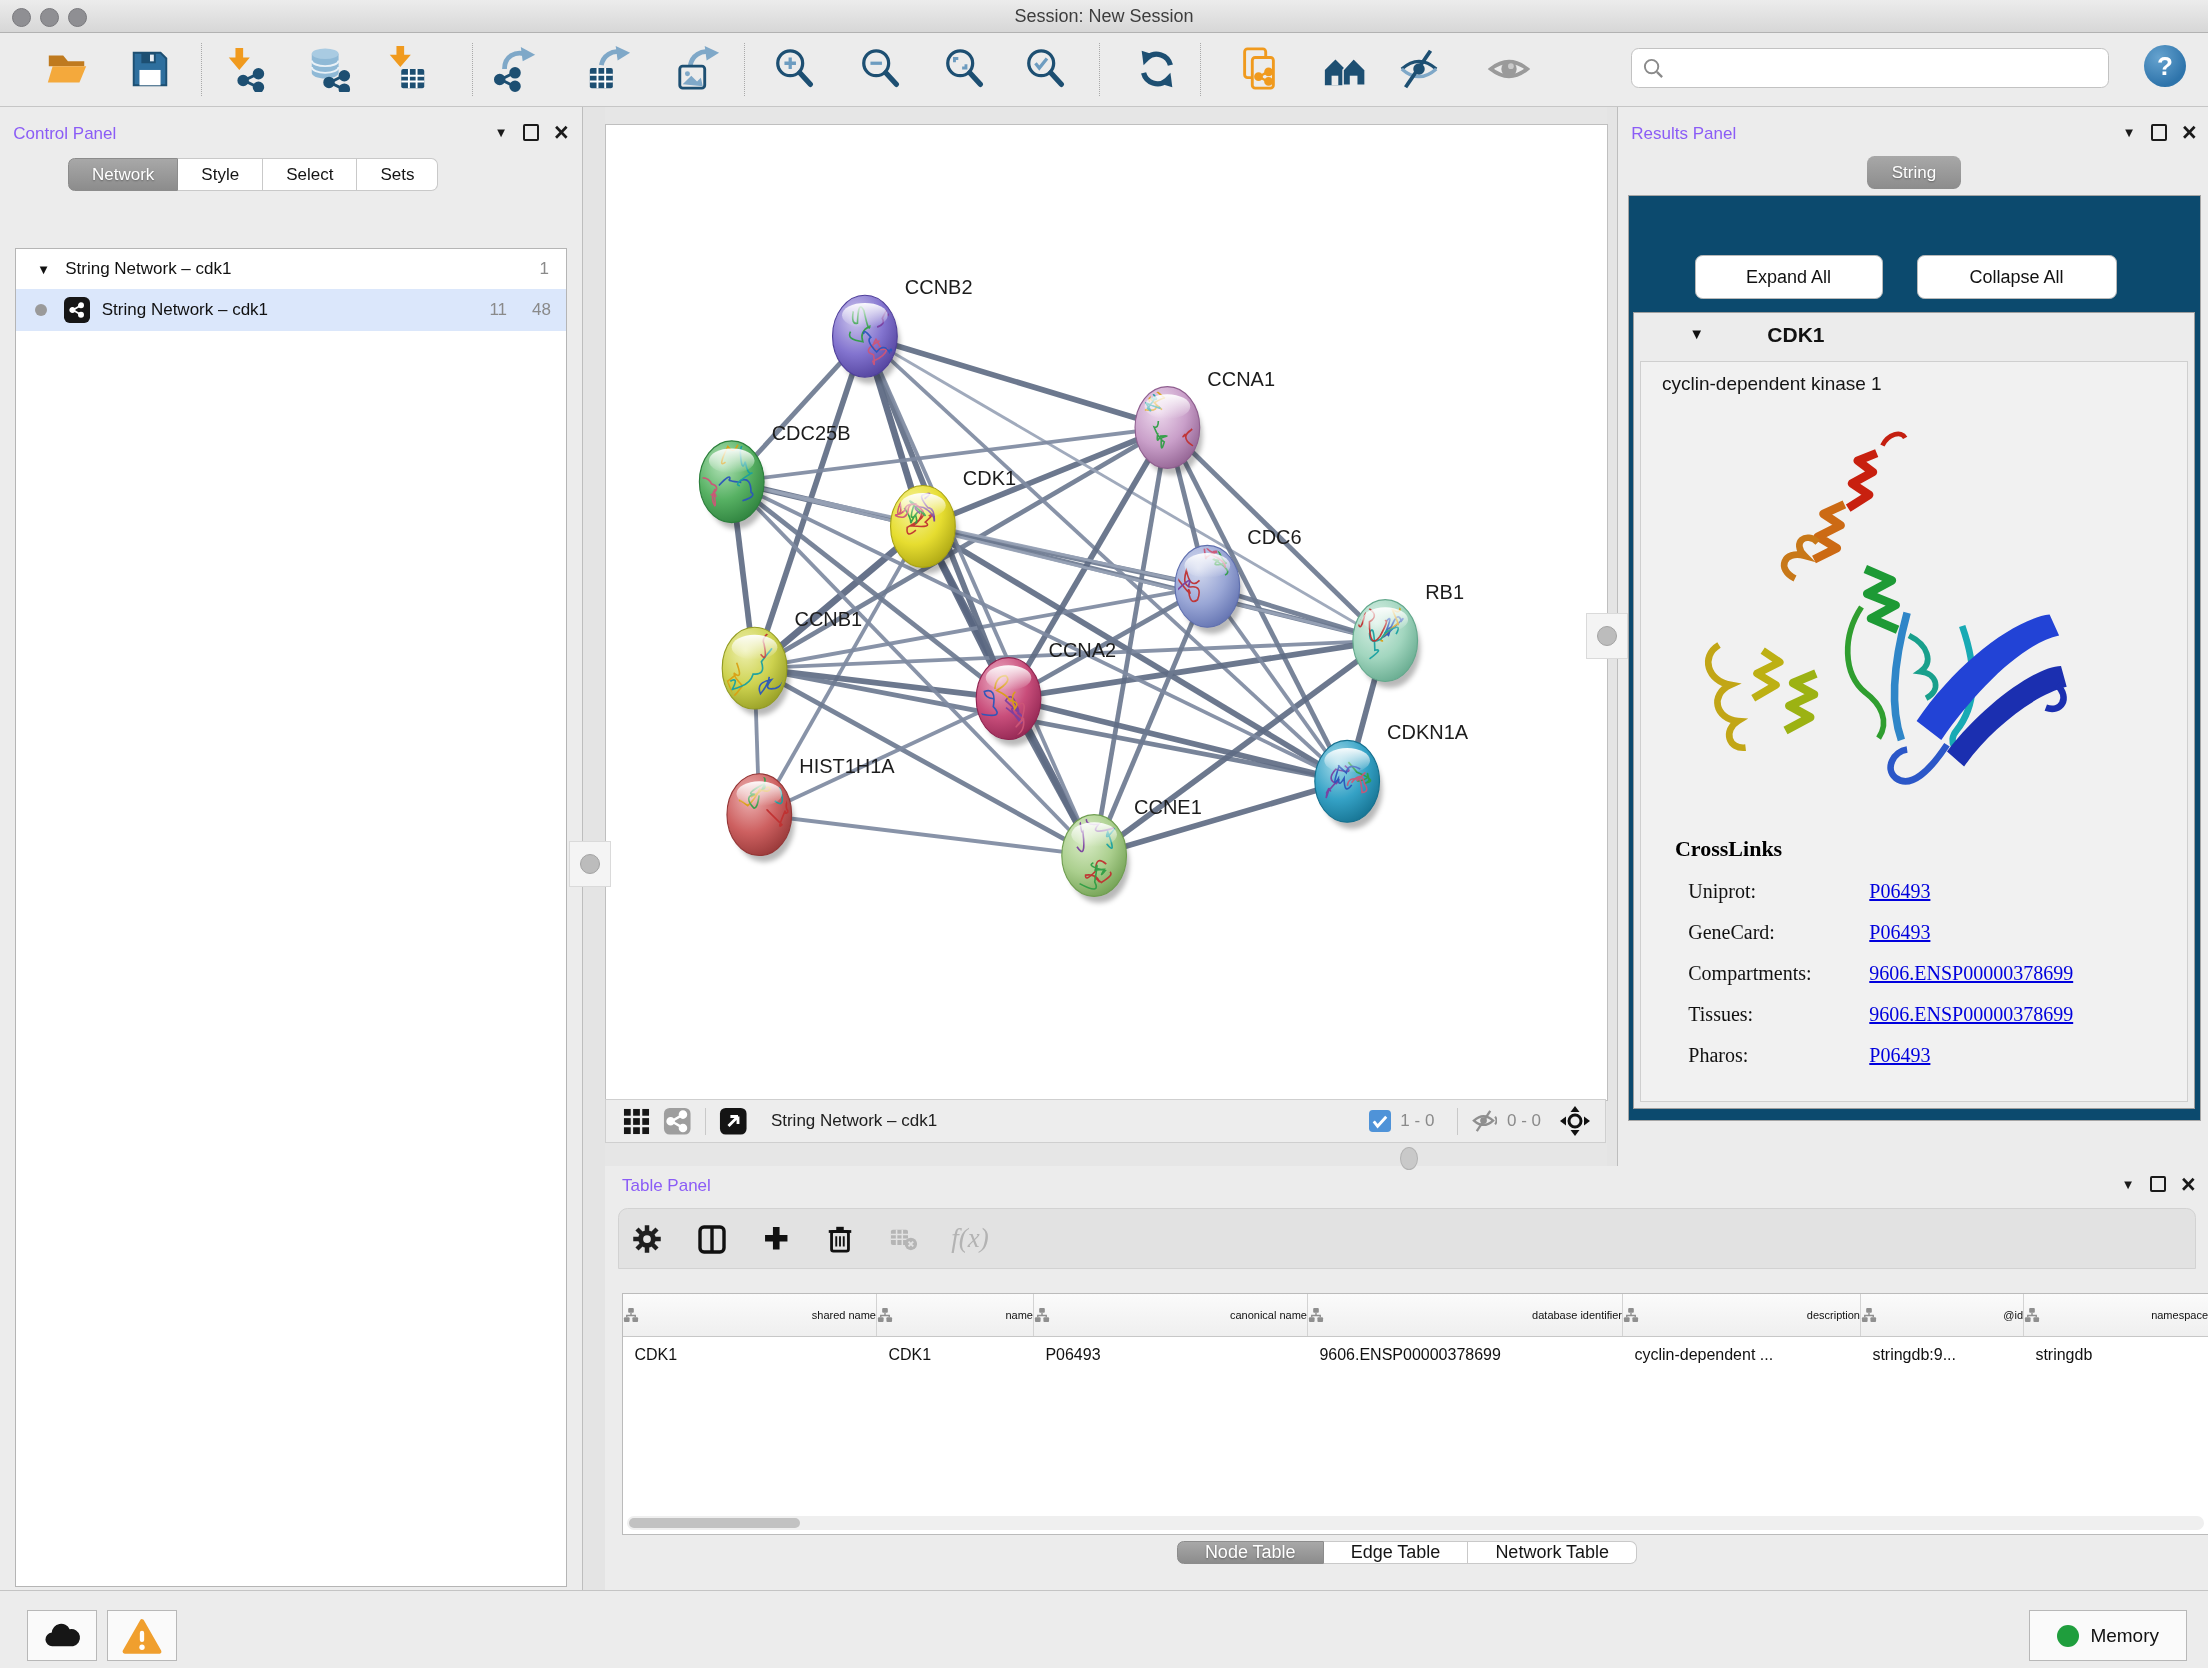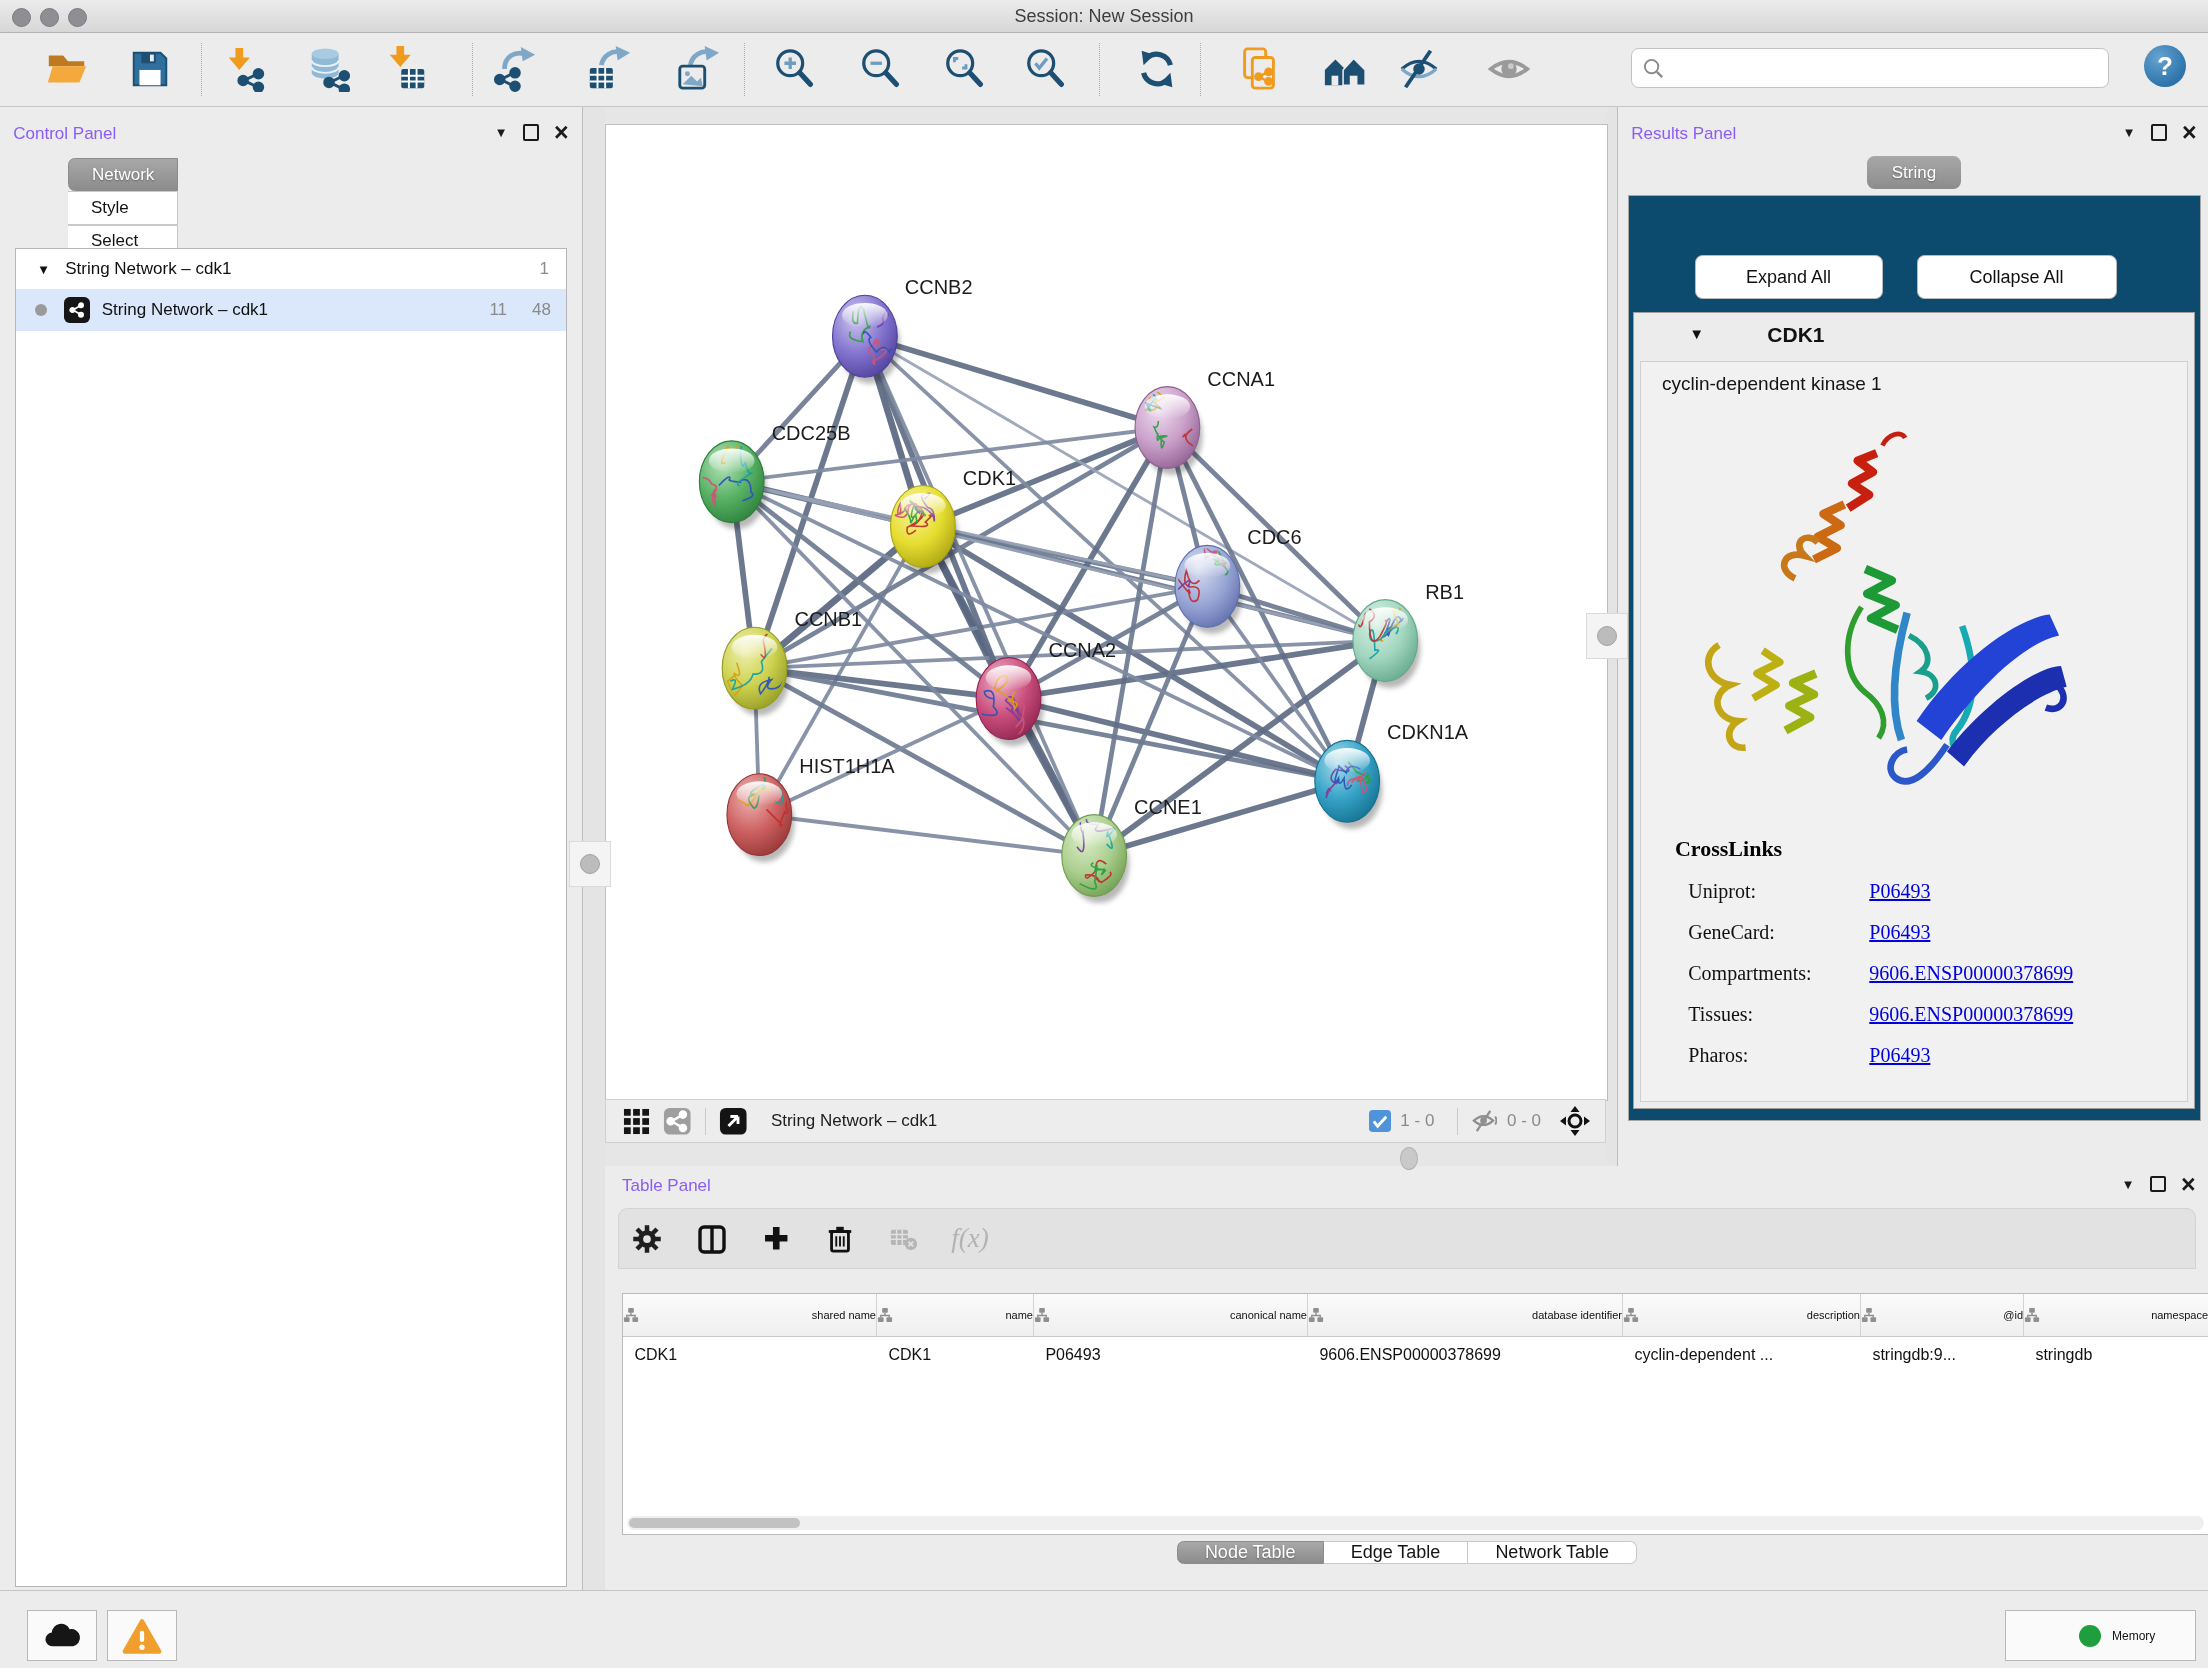--- a/index.html
+++ b/index.html
@@ -34,21 +34,21 @@
   .seg-tab{background:#fff;border:1px solid #c9c9c9;border-left:none;padding:5.7px 23px;
            font-size:17px;color:#141414;white-space:nowrap;}
   .seg-tab:first-child{border-left:1px solid #c9c9c9;border-radius:6.7px 0 0 6.7px;}
   .seg-tab:last-child{border-radius:0 6.7px 6.7px 0;}
   .seg-tab.sel{background:linear-gradient(#a8a8a8,#8c8c8c);color:#fff;border-color:#8c8c8c;
                text-shadow:0 1px 1.9px rgba(0,0,0,.35);}
   .seg-tab.big{font-size:18px;padding:0 27px;}
   
   .cp{position:absolute;left:0;top:107px;width:582px;height:1484px;background:#ececec;
       border-right:1px solid #bdbdbd;}
-  .cp-tabs{position:absolute;left:68px;top:51px;display:flex;flex-direction:column;}
+  .cp-tabs{position:absolute;left:68px;top:51px;display:flex;}
   .cp-netbar{position:absolute;left:0;top:95px;width:100%;height:38px;}
   .cp-status{position:absolute;left:0;right:0;top:8.6px;text-align:center;font-size:17px;color:#141414;}
   .cp-tree{position:absolute;left:15px;right:15px;top:141px;bottom:3.8px;background:#fff;
            border:1px solid #b5b5b5;}
   .tree-row1{height:40px;display:flex;align-items:center;font-size:17px;}
   .tree-row2{height:42px;display:flex;align-items:center;font-size:17px;background:#dbe7fb;}
   .tree-count{margin-left:auto;color:#8a8a8a;padding-right:17px;}
   .nums{margin-left:auto;display:flex;gap:25px;color:#8a8a8a;padding-right:15px;}
   .neticon{width:26px;height:26px;border-radius:5.7px;background:#161616;display:flex;
            align-items:center;justify-content:center;margin-right:11.4px;}
@@ -110,23 +110,23 @@
   .tp-scroll{position:absolute;left:3.8px;right:3.8px;bottom:3.8px;height:14.3px;background:#efefef;
              border-radius:7.6px;}
   .tp-thumb{position:absolute;left:1.9px;top:1.9px;width:171px;height:10.5px;background:#c2c2c2;
             border-radius:5.7px;}
   .tp-tabs{position:absolute;left:0;right:0;top:375px;display:flex;justify-content:center;}
   
   .sb{position:absolute;left:0;top:1590px;width:2208px;height:78px;background:#ececec;
       border-top:1px solid #c4c4c4;}
   .sb-btn{position:absolute;top:19px;width:68px;height:49px;background:#fafafa;
           border:1.9px solid #b8b8b8;display:flex;align-items:center;justify-content:center;}
-  .mem-btn{position:absolute;right:12px;top:19px;width:156px;height:49px;background:#fafafa;
+  .mem-btn{position:absolute;right:21px;top:19px;width:156px;height:49px;background:#fafafa;
            border:1.9px solid #b8b8b8;display:flex;align-items:center;justify-content:center;gap:11.4px;
-           font-size:12px;padding-left:33px;}
+           font-size:19px;}
   .mem-dot{width:22px;height:22px;border-radius:50%;background:#1f9e3d;}
 </style>
 </head>
 <body>
 
 <div class="titlebar">
   <div class="tl" style="left:12.4px"></div>
   <div class="tl" style="left:40px"></div>
   <div class="tl" style="left:68px"></div>
   <div class="win-title">Session: New Session</div>

